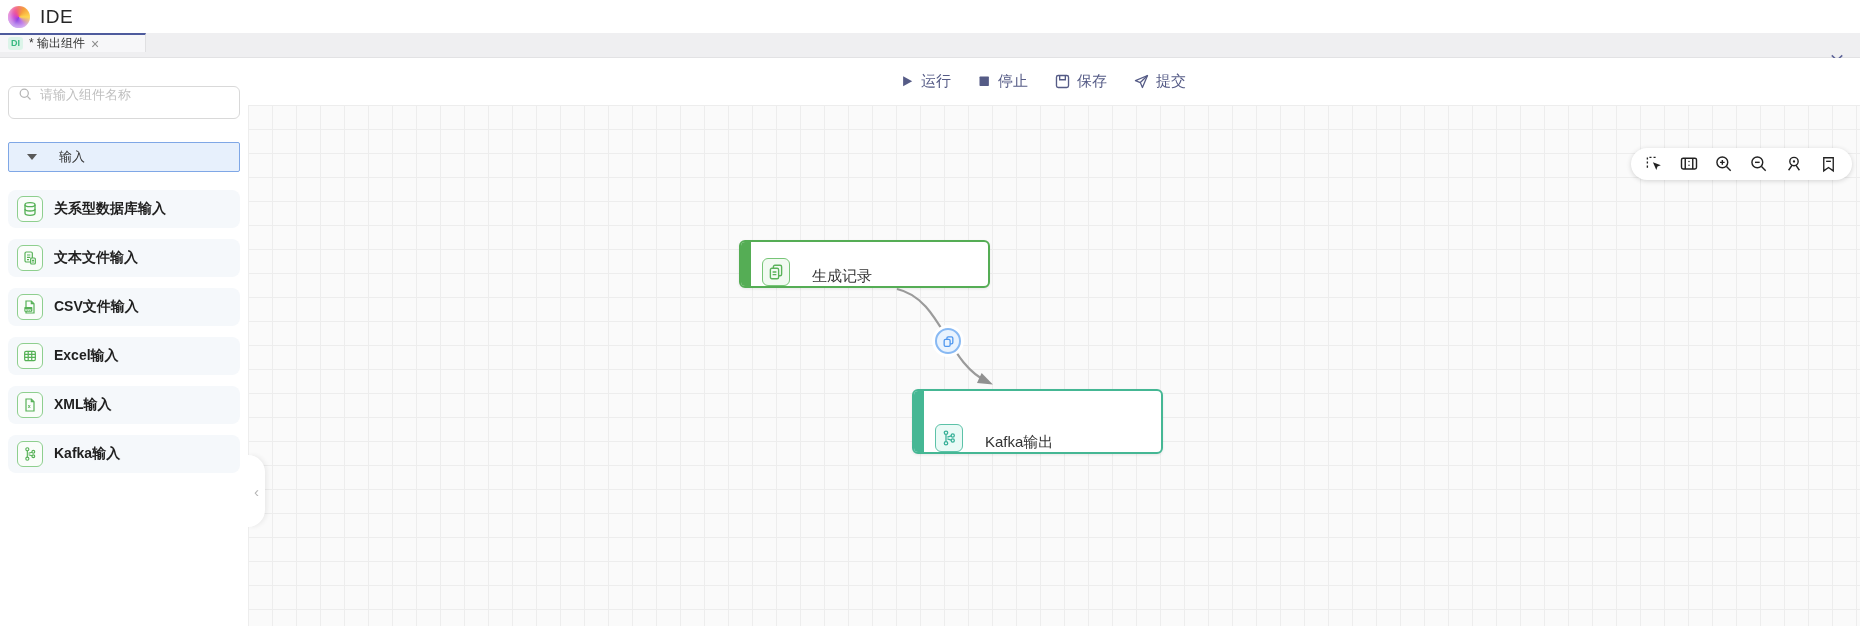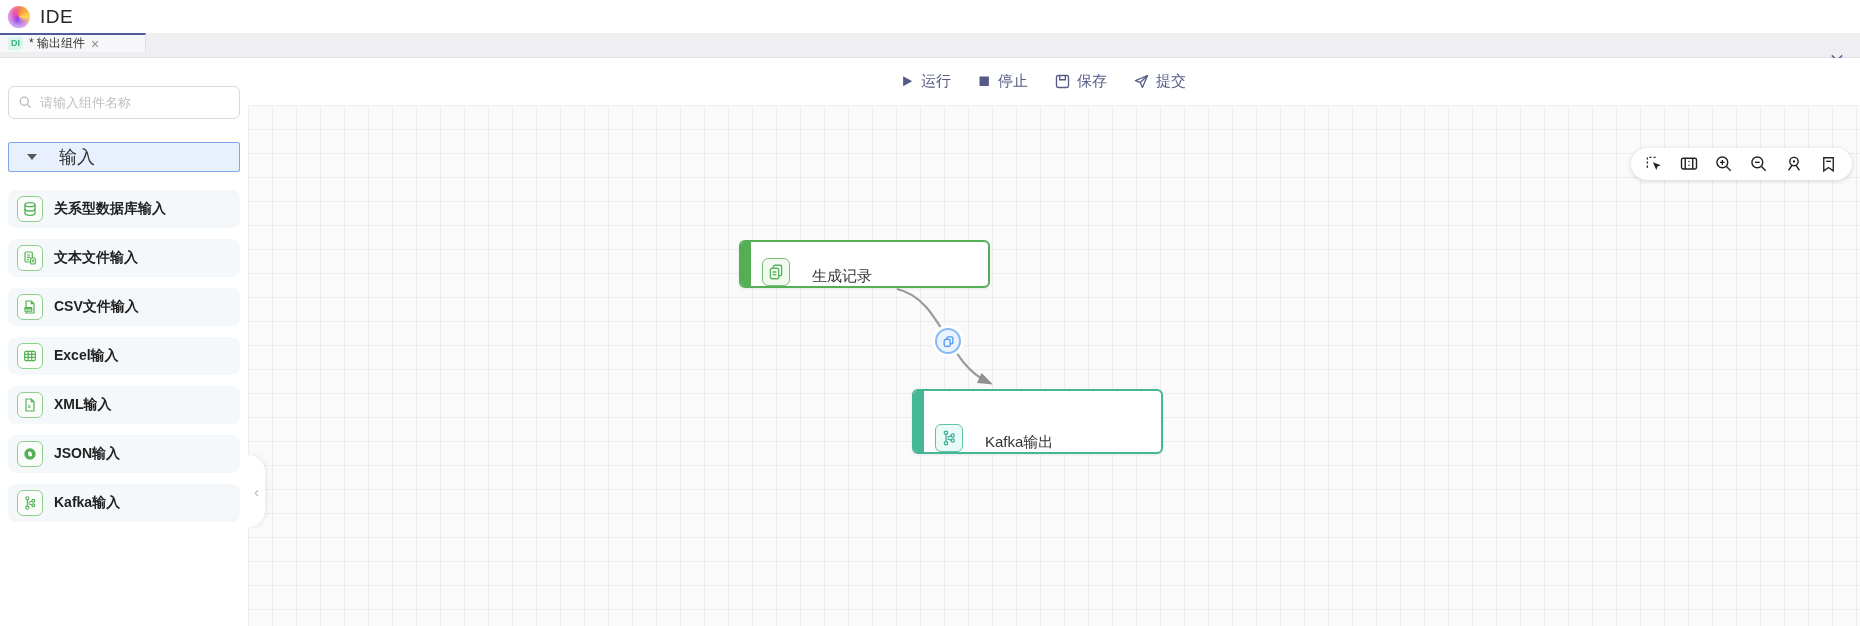--- a/index.html
+++ b/index.html
@@ -22,29 +22,29 @@
     display:flex; align-items:center; padding:0 8px; gap:6px; cursor:default; }
   .tab-badge { background:#dcf4e9; color:#36b980; font-size:9px; font-weight:bold;
     padding:1px 3px; border-radius:3px; line-height:1.2; }
   .tab-label { font-size:12px; color:#333; white-space:nowrap; }
   .tab-close { color:#8c8c8c; font-size:14px; line-height:1; cursor:pointer; }
   .tabbar-collapse { margin-left:auto; margin-right:14px; display:flex; align-items:center; cursor:pointer; }
 
   
   .sidebar { position:absolute; left:0; top:58px; width:248px; bottom:0; background:#fff; z-index:3; }
   .search-box { margin:28px 8px 0 8px; height:33px; border:1px solid #d9d9d9; border-radius:6px;
-    display:flex; align-items:center; padding:0 9px; gap:7px; background:#fff; }
+    display:flex; align-items:flex-start; padding:0 9px; gap:7px; background:#fff; }
   .search-box input { border:none; outline:none; flex:1; font-size:13px; color:#333;
     font-family:"Liberation Sans",sans-serif; background:transparent; }
   .search-box input::placeholder { color:#bfbfbf; }
   .section-header { margin:23px 8px 0 8px; height:30px; background:#e7f0fc; border:1px solid #7fa7e6;
     border-radius:2px; display:flex; align-items:center; padding-left:18px; gap:22px; cursor:pointer; }
   .caret-down { width:0; height:0; border-left:5px solid transparent; border-right:5px solid transparent;
     border-top:6px solid #595959; }
-  .section-label { font-size:18px; color:#333; }
+  .section-label { font-size:13px; color:#333; }
   .item-list { margin:18px 8px 0 8px; display:flex; flex-direction:column; gap:11px; }
   .comp-item { height:38px; background:#f5f8fb; border-radius:8px; display:flex; align-items:center;
     padding-left:9px; gap:11px; cursor:pointer; }
   .icon-chip { width:26px; height:26px; background:#fafdfa; border:1px solid #8ecf8e; border-radius:6px;
     display:flex; align-items:center; justify-content:center; flex-shrink:0; }
   .icon-chip svg { display:block; }
   .hive-txt { font-size:11px; font-weight:bold; color:#56b156; }
   .comp-label { font-size:14px; font-weight:600; color:#1f1f1f; white-space:nowrap; }
 
   
@@ -177,29 +177,20 @@
         <span class="icon-chip">
           <svg width="16" height="16" viewBox="0 0 24 24" fill="none" stroke="#56b156" stroke-width="1.8">
             <path d="M6,3 h8 l4,4 v14 h-12 z"></path>
               <path d="M14,3 v4 h4"></path>
             <text x="11" y="17" font-size="8" fill="#56b156" text-anchor="middle" font-weight="bold" stroke="none" font-family="Liberation Sans, sans-serif">x</text>
           </svg>
         </span>
         <span class="comp-label">XML输入</span>
       </div>
 
-      <div class="comp-item">
-        <span class="icon-chip">
-          <svg width="16" height="16" viewBox="0 0 24 24">
-            <circle cx="12" cy="12" r="8.5" fill="#56b156"></circle>
-            <ellipse cx="12" cy="12" rx="3" ry="3.8" fill="#fafdfa" transform="rotate(-18 12 12)"></ellipse>
-          </svg>
-        </span>
-        <span class="comp-label">JSON输入</span>
-      </div>
 
       <div class="comp-item">
         <span class="icon-chip">
           <svg width="16" height="16" viewBox="0 0 24 24" fill="none" stroke="#56b156" stroke-width="1.7">
             <circle cx="8" cy="5" r="2.3"></circle>
               <circle cx="8" cy="19" r="2.3"></circle>
             <circle cx="17" cy="8.6" r="2.1"></circle>
               <circle cx="17" cy="15.4" r="2.1"></circle>
             <path d="M8,7.3 V16.7 M9.8,10.9 L15,9.3 M9.8,13.1 L15,14.7"></path>
           </svg>

